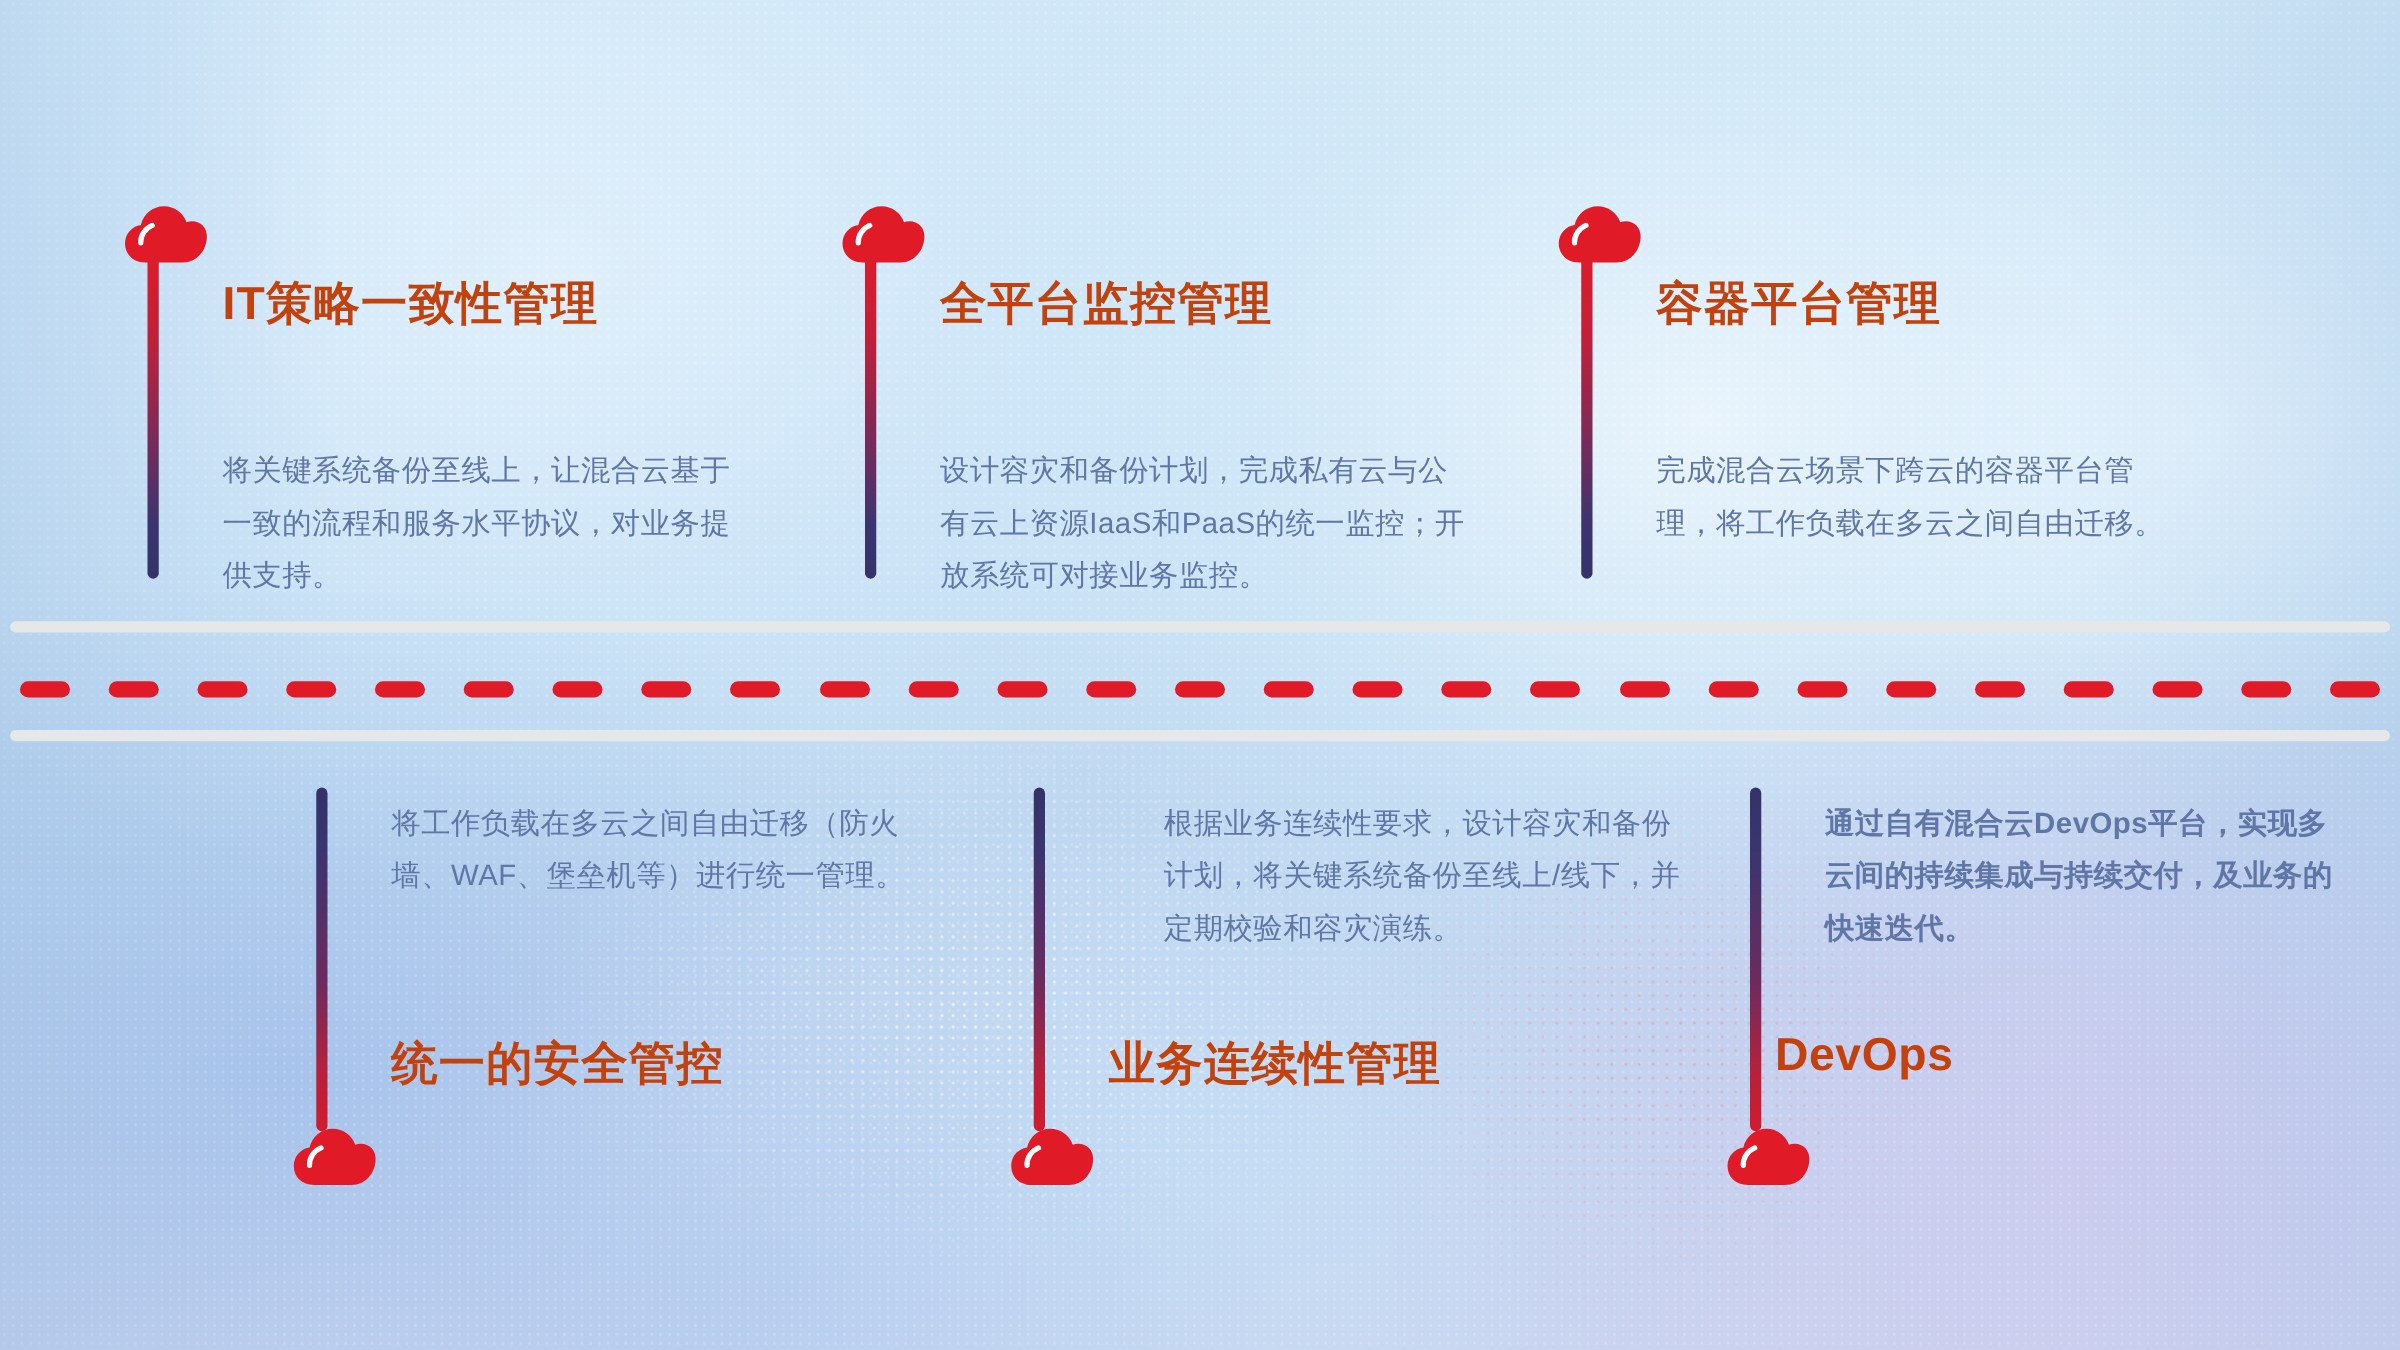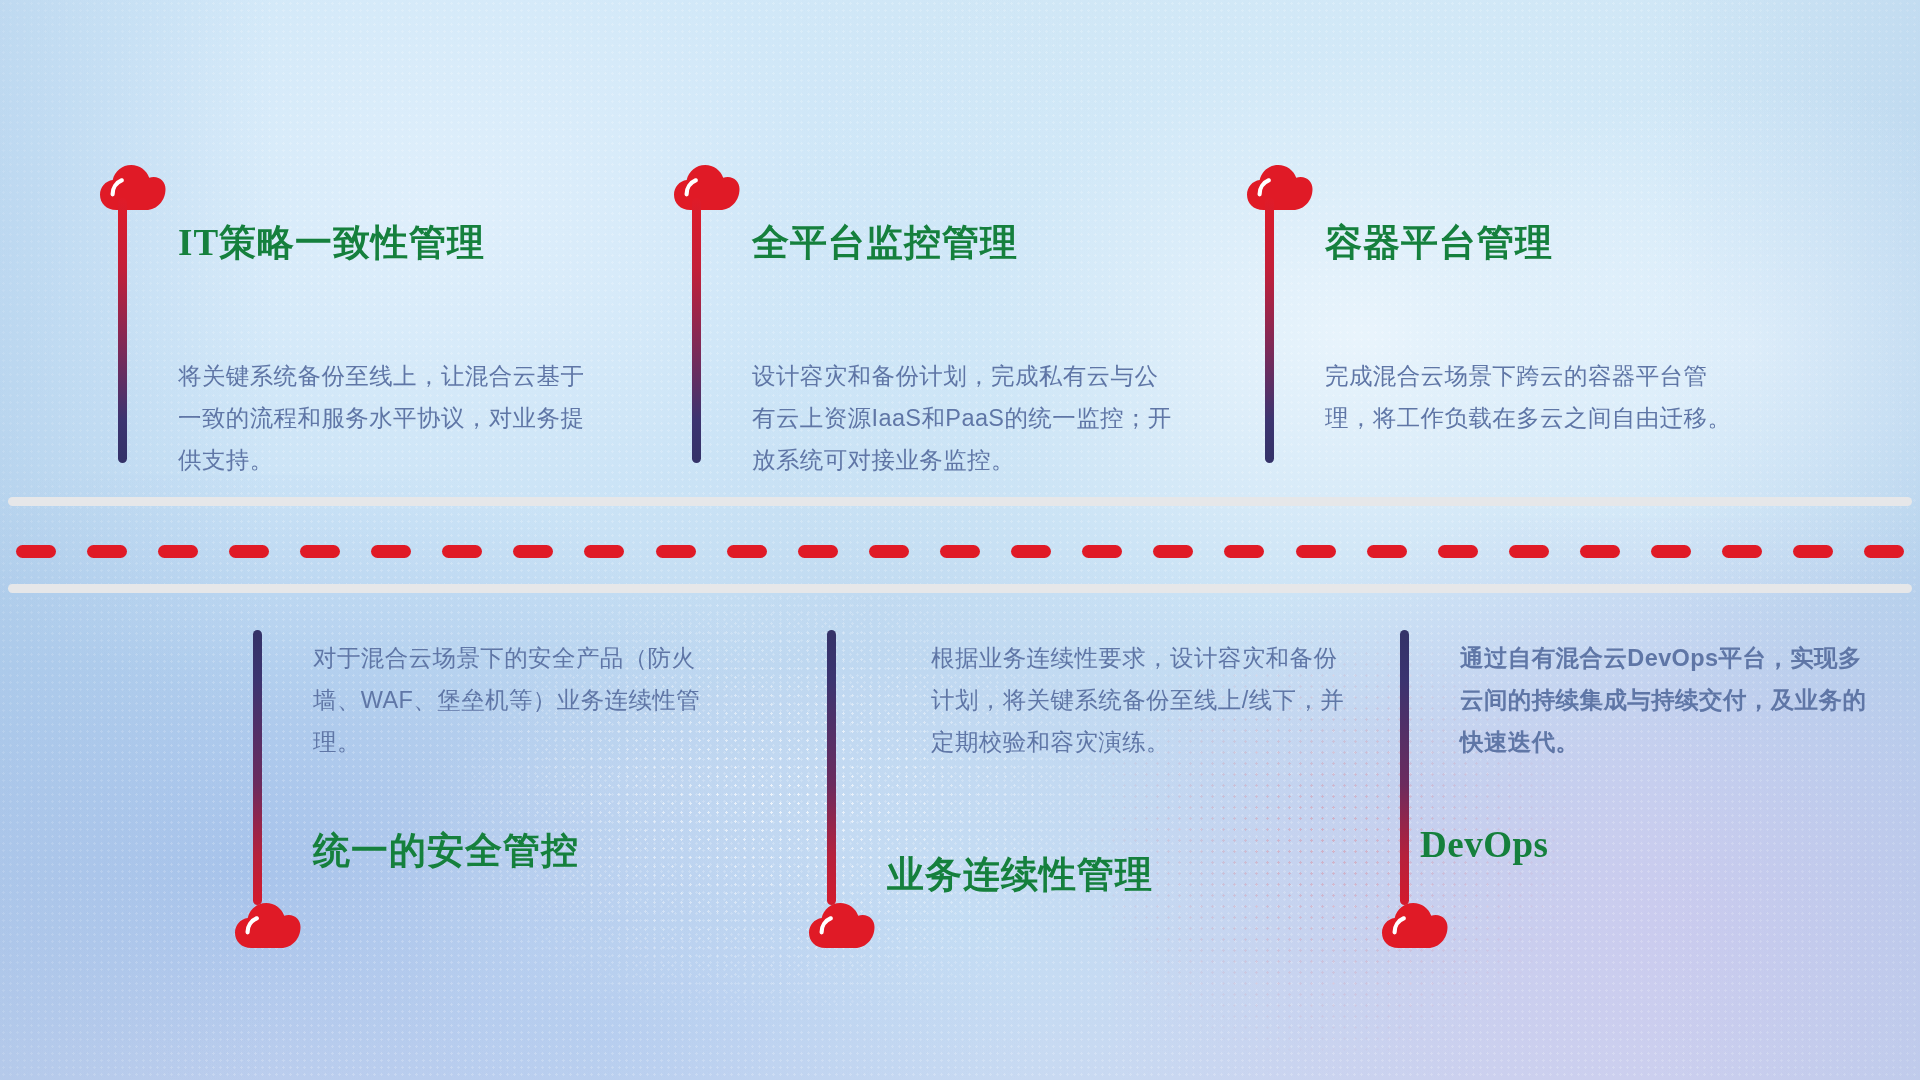--- a/index.html
+++ b/index.html
@@ -78,24 +78,23 @@
   .cloud { position:absolute; width:68px; height:52px; }
 
   .bar { position:absolute; width:9px; border-radius:5px; }
   .bar-top    { background:linear-gradient(180deg,#e01b28 0%, #c41f38 26%, #7a2a59 58%, #3b3470 84%, #343268 100%); }
   .bar-bottom { background:linear-gradient(180deg,#343268 0%, #3b3470 18%, #6b2b5e 56%, #b5213c 82%, #d41a2c 100%); }
 
   .title {
     position:absolute;
     font-size:37px;
     font-weight:700;
-    color:#15803d;
+    color:#c2410c;
     letter-spacing:1px;
     white-space:nowrap;
-    font-family:Liberation Serif, serif;
   }
   .title.en { letter-spacing:.5px; }
 
   .body {
     position:absolute;
     font-size:23.5px;
     line-height:42px;
     color:#5f76a6;
     letter-spacing:.4px;
     font-weight:400;
@@ -191,32 +190,32 @@
       <i style="left: 1580px;"></i>
       <i style="left: 1651px;"></i>
       <i style="left: 1722px;"></i>
       <i style="left: 1793px;"></i>
       <i style="left: 1864px;"></i>
     </div>
   <div class="rule" style="top:584px;"></div>
 
   <div>
     <div class="bar bar-bottom" style="left:253px; top:630px; height:275px;"></div>
-    <div class="body" style="left:313px; top:637px; width:420px;">对于混合云场景下的安全产品（防火墙、WAF、堡垒机等）业务连续性管理。</div>
+    <div class="body" style="left:313px; top:637px; width:420px;">将工作负载在多云之间自由迁移（防火墙、WAF、堡垒机等）进行统一管理。</div>
     <div class="title" style="left:313px; top:826px;text-align:right;">统一的安全管控</div>
     <svg class="cloud" style="left:233px; top:898px;" viewBox="0 0 68 52">
       <path d="M18.5 50C8.3 50 2 43.3 2 34.8c0-7.7 5.4-13.9 12.7-14.9C16.6 11.3 24.2 5 33.2 5c8.3 0 15.4 5.3 18 12.7 1.4-.5 2.9-.8 4.5-.8 6.9 0 11.8 5.2 11.8 12.1 0 11.3-8.1 21-19.4 21H18.5z" fill="#e01a26"></path>
       <path d="M14.6 34.3c-.2-6.3 3.6-11.7 9.2-14" stroke="#ffffff" stroke-width="4.2" stroke-linecap="round" fill="none"></path>
     </svg>
   </div>
 
   <div>
     <div class="bar bar-bottom" style="left:827px; top:630px; height:275px;"></div>
     <div class="body" style="left:931px; top:637px; width:420px;">根据业务连续性要求，设计容灾和备份计划，将关键系统备份至线上/线下，并定期校验和容灾演练。</div>
-    <div class="title" style="left:887px; top:826px;margin-top:24px;">业务连续性管理</div>
+    <div class="title" style="left:887px; top:826px;">业务连续性管理</div>
     <svg class="cloud" style="left:807px; top:898px;" viewBox="0 0 68 52">
       <path d="M18.5 50C8.3 50 2 43.3 2 34.8c0-7.7 5.4-13.9 12.7-14.9C16.6 11.3 24.2 5 33.2 5c8.3 0 15.4 5.3 18 12.7 1.4-.5 2.9-.8 4.5-.8 6.9 0 11.8 5.2 11.8 12.1 0 11.3-8.1 21-19.4 21H18.5z" fill="#e01a26"></path>
       <path d="M14.6 34.3c-.2-6.3 3.6-11.7 9.2-14" stroke="#ffffff" stroke-width="4.2" stroke-linecap="round" fill="none"></path>
     </svg>
   </div>
 
   <div>
     <div class="bar bar-bottom" style="left:1400px; top:630px; height:275px;"></div>
     <div class="body" style="left:1460px; top:637px; width:420px;font-weight:bold;">通过自有混合云DevOps平台，实现多云间的持续集成与持续交付，及业务的快速迭代。</div>
     <div class="title en" style="left:1420px; top:823px;">DevOps</div>

